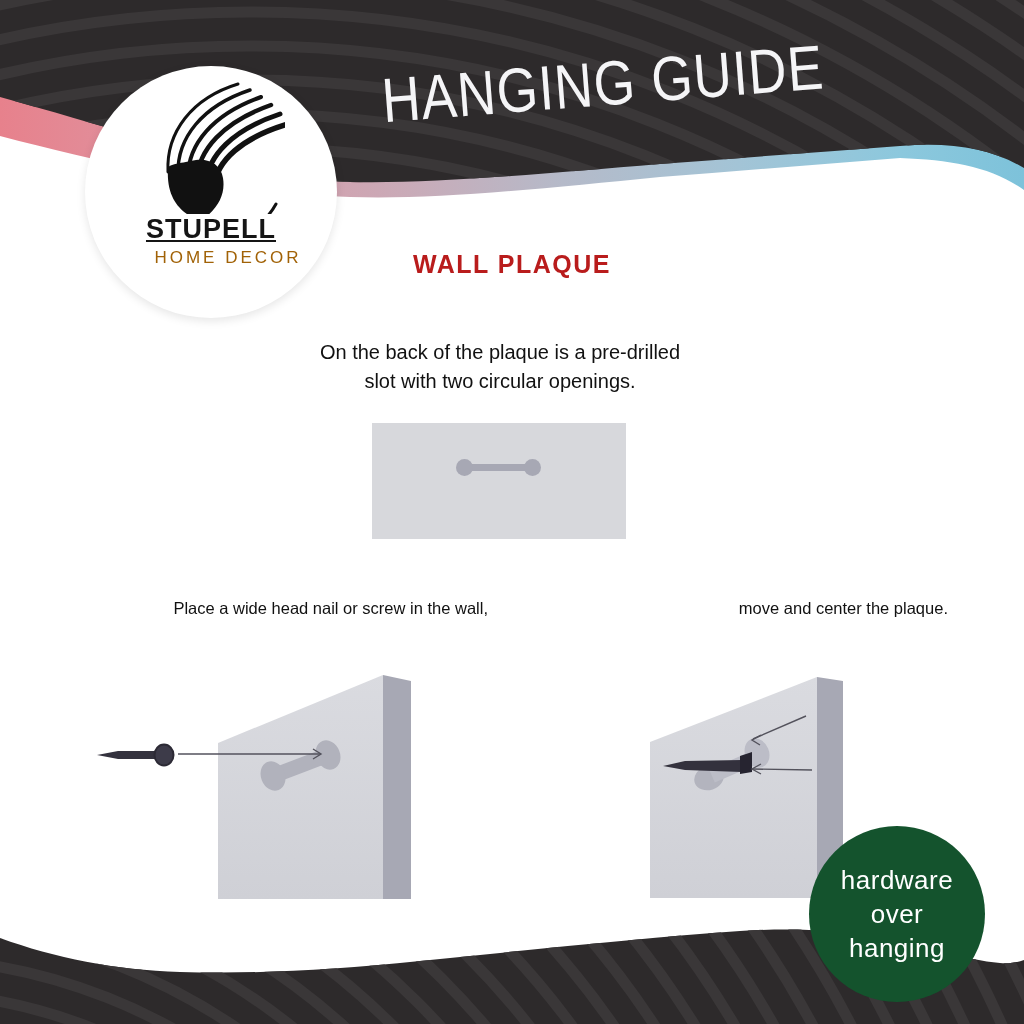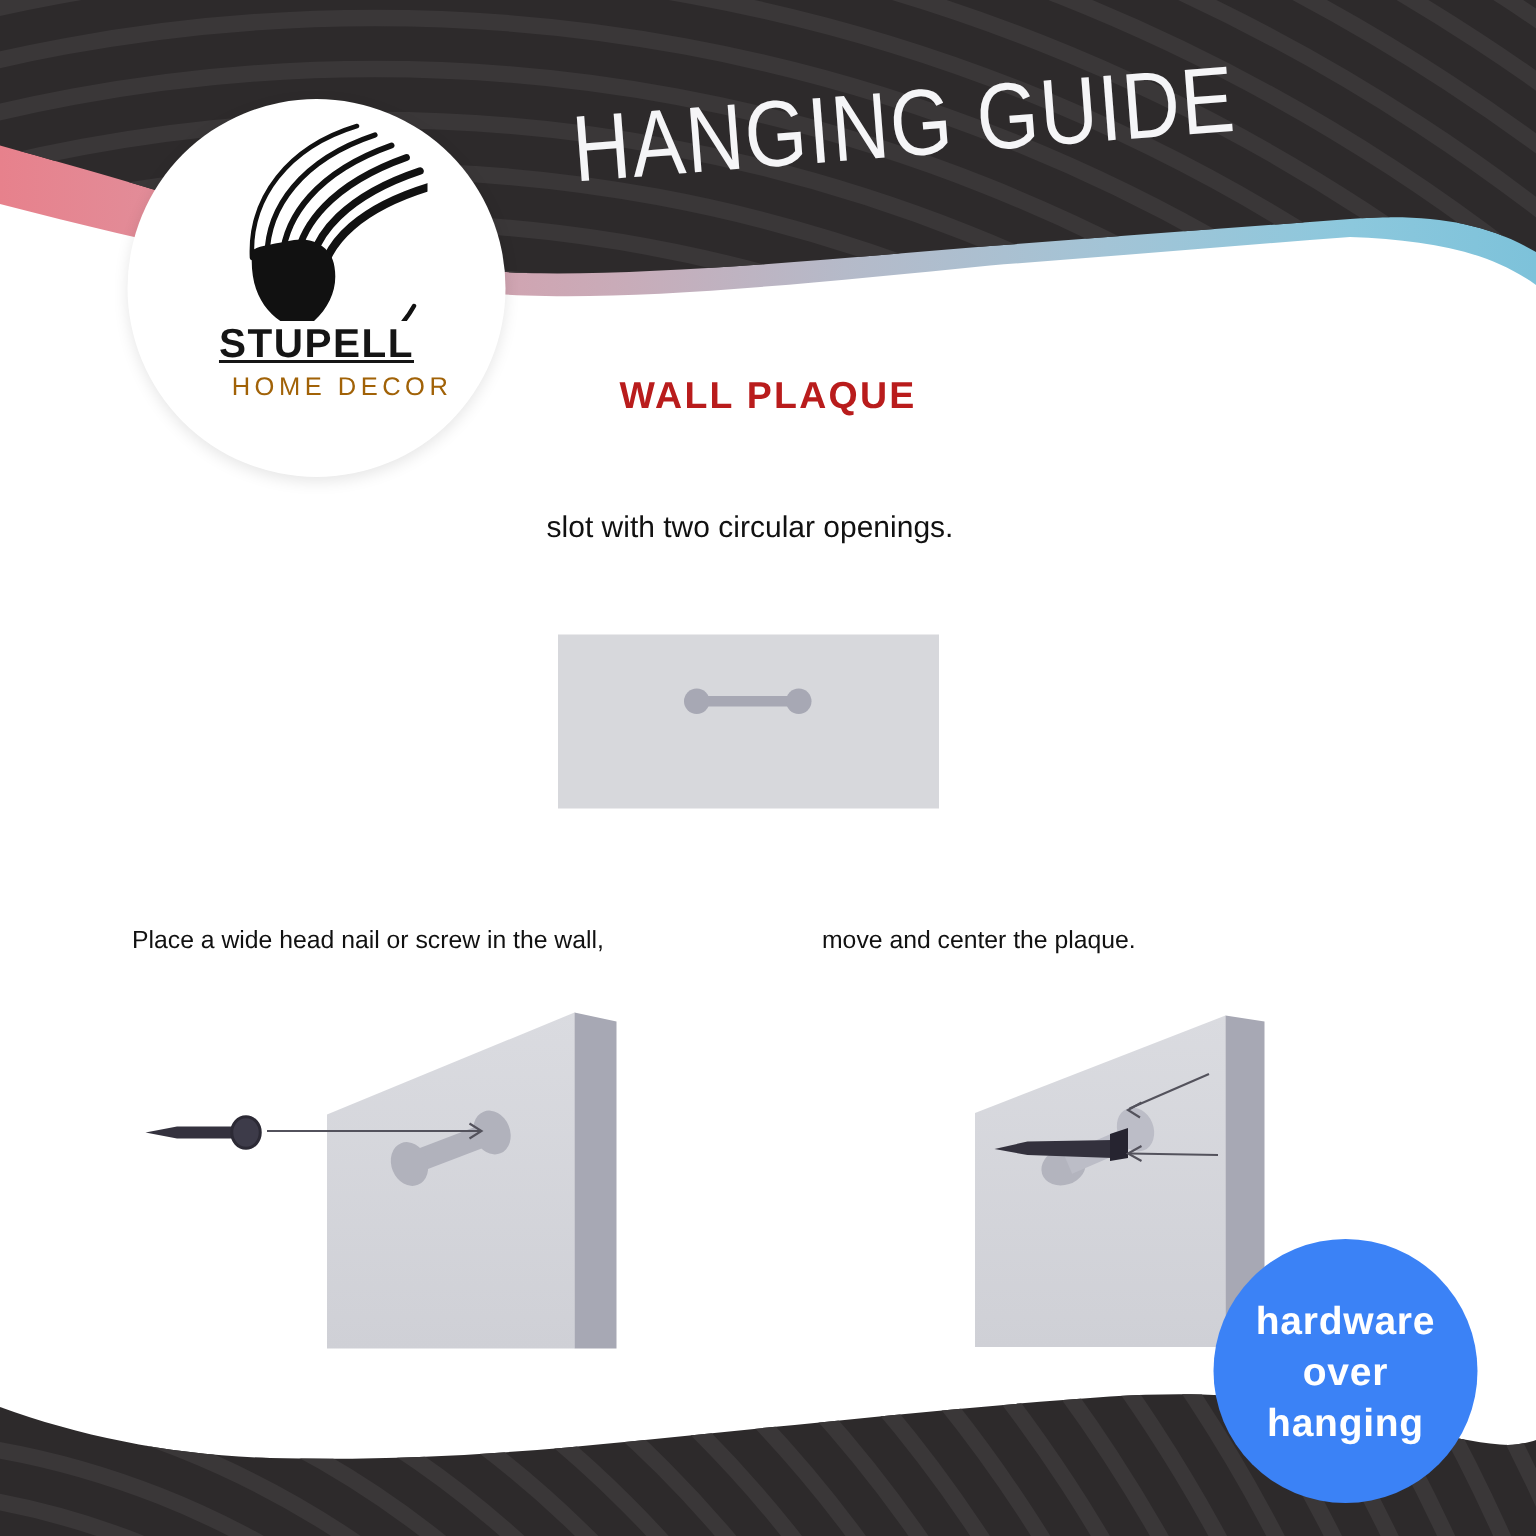--- a/index.html
+++ b/index.html
@@ -20,36 +20,36 @@
   .brand-name{position:absolute;left:0;top:148px;width:252px;text-align:center;
       font-size:27px;font-weight:bold;letter-spacing:1px;color:#151515;text-decoration:underline;}
   .brand-tagline{position:absolute;left:17px;top:182px;width:252px;text-align:center;
       font-size:17px;letter-spacing:3px;color:#a16207;}
 
   
   .subtitle{position:absolute;left:0;top:250px;width:1024px;text-align:center;
       font-size:25px;font-weight:bold;letter-spacing:1.5px;color:#b91c1c;}
   .intro{position:absolute;left:0;top:338px;width:1000px;text-align:center;
       font-size:20px;line-height:29px;color:#111;}
-  .caption{position:absolute;top:597px;width:400px;text-align:left;
-      font-size:16.5px;line-height:22px;color:#111;margin-top:19px;}
+  .caption{position:absolute;top:597px;width:400px;text-align:right;
+      font-size:16.5px;line-height:22px;color:#111;}
   .caption.left{left:88px;}
   .caption.right{left:548px;}
 
   
   .flat-plaque{position:absolute;left:372px;top:423px;width:254px;height:116px;background:#d7d8dc;}
   .slot-bar{position:absolute;left:93px;top:41px;width:67px;height:7px;background:#a7a8b4;}
   .slot-hole{position:absolute;width:17px;height:17px;border-radius:50%;background:#a7a8b4;top:36px;}
   .slot-hole.h1{left:84px;}
   .slot-hole.h2{left:152px;}
 
   
   .badge{position:absolute;left:809px;top:826px;width:176px;height:176px;border-radius:50%;
-      background:#3b82f6;display:flex;flex-direction:column;justify-content:center;
-      z-index:6;font-weight:bold;}
+      background:#14532d;display:flex;flex-direction:column;justify-content:center;
+      z-index:6;}
   .badge div{color:#ffffff;font-size:26px;line-height:34px;text-align:center;letter-spacing:0.5px;}
 
   .footer-svg{position:absolute;left:0;top:900px;}
   .illus{position:absolute;}
 </style>
 </head>
 <body>
 
 <div class="page">
 
@@ -135,20 +135,21 @@
         <path d="M143 225 C 170 216, 190 200, 200 182" stroke-width="2.5"></path>
       </g>
     </svg>
     <div class="brand-name">STUPELL</div>
     <div class="brand-tagline">HOME DECOR</div>
   </div>
 
   <div class="subtitle">WALL PLAQUE</div>
 
   <div class="intro">
+    <div>On the back of the plaque is a pre-drilled</div>
     <div>slot with two circular openings.</div>
   </div>
 
   <div class="flat-plaque">
     <div class="slot-bar"></div>
     <div class="slot-hole h1"></div>
     <div class="slot-hole h2"></div>
   </div>
 
   <div class="caption left">

